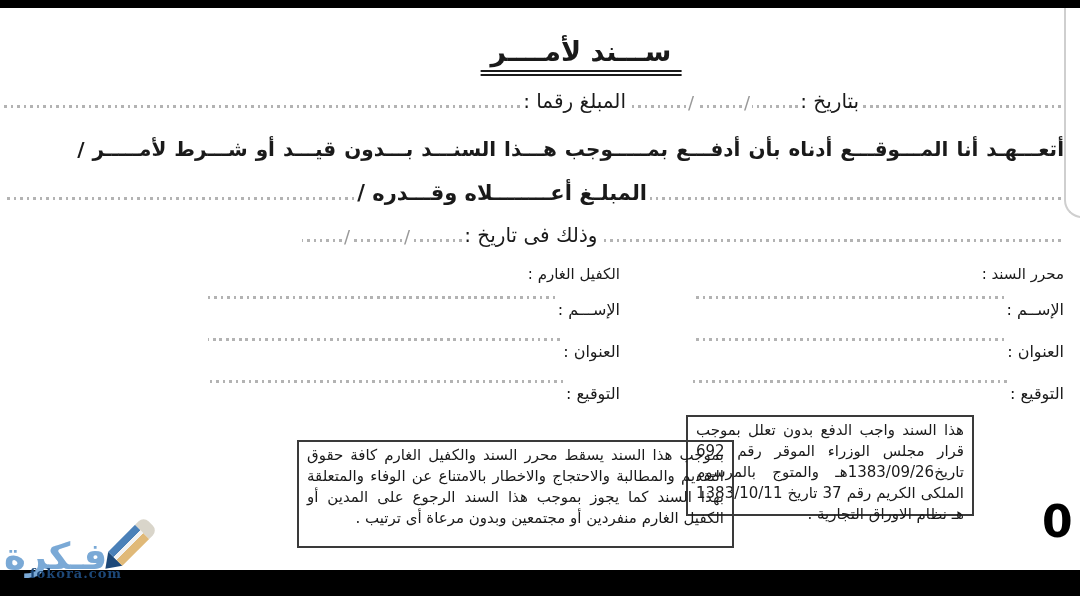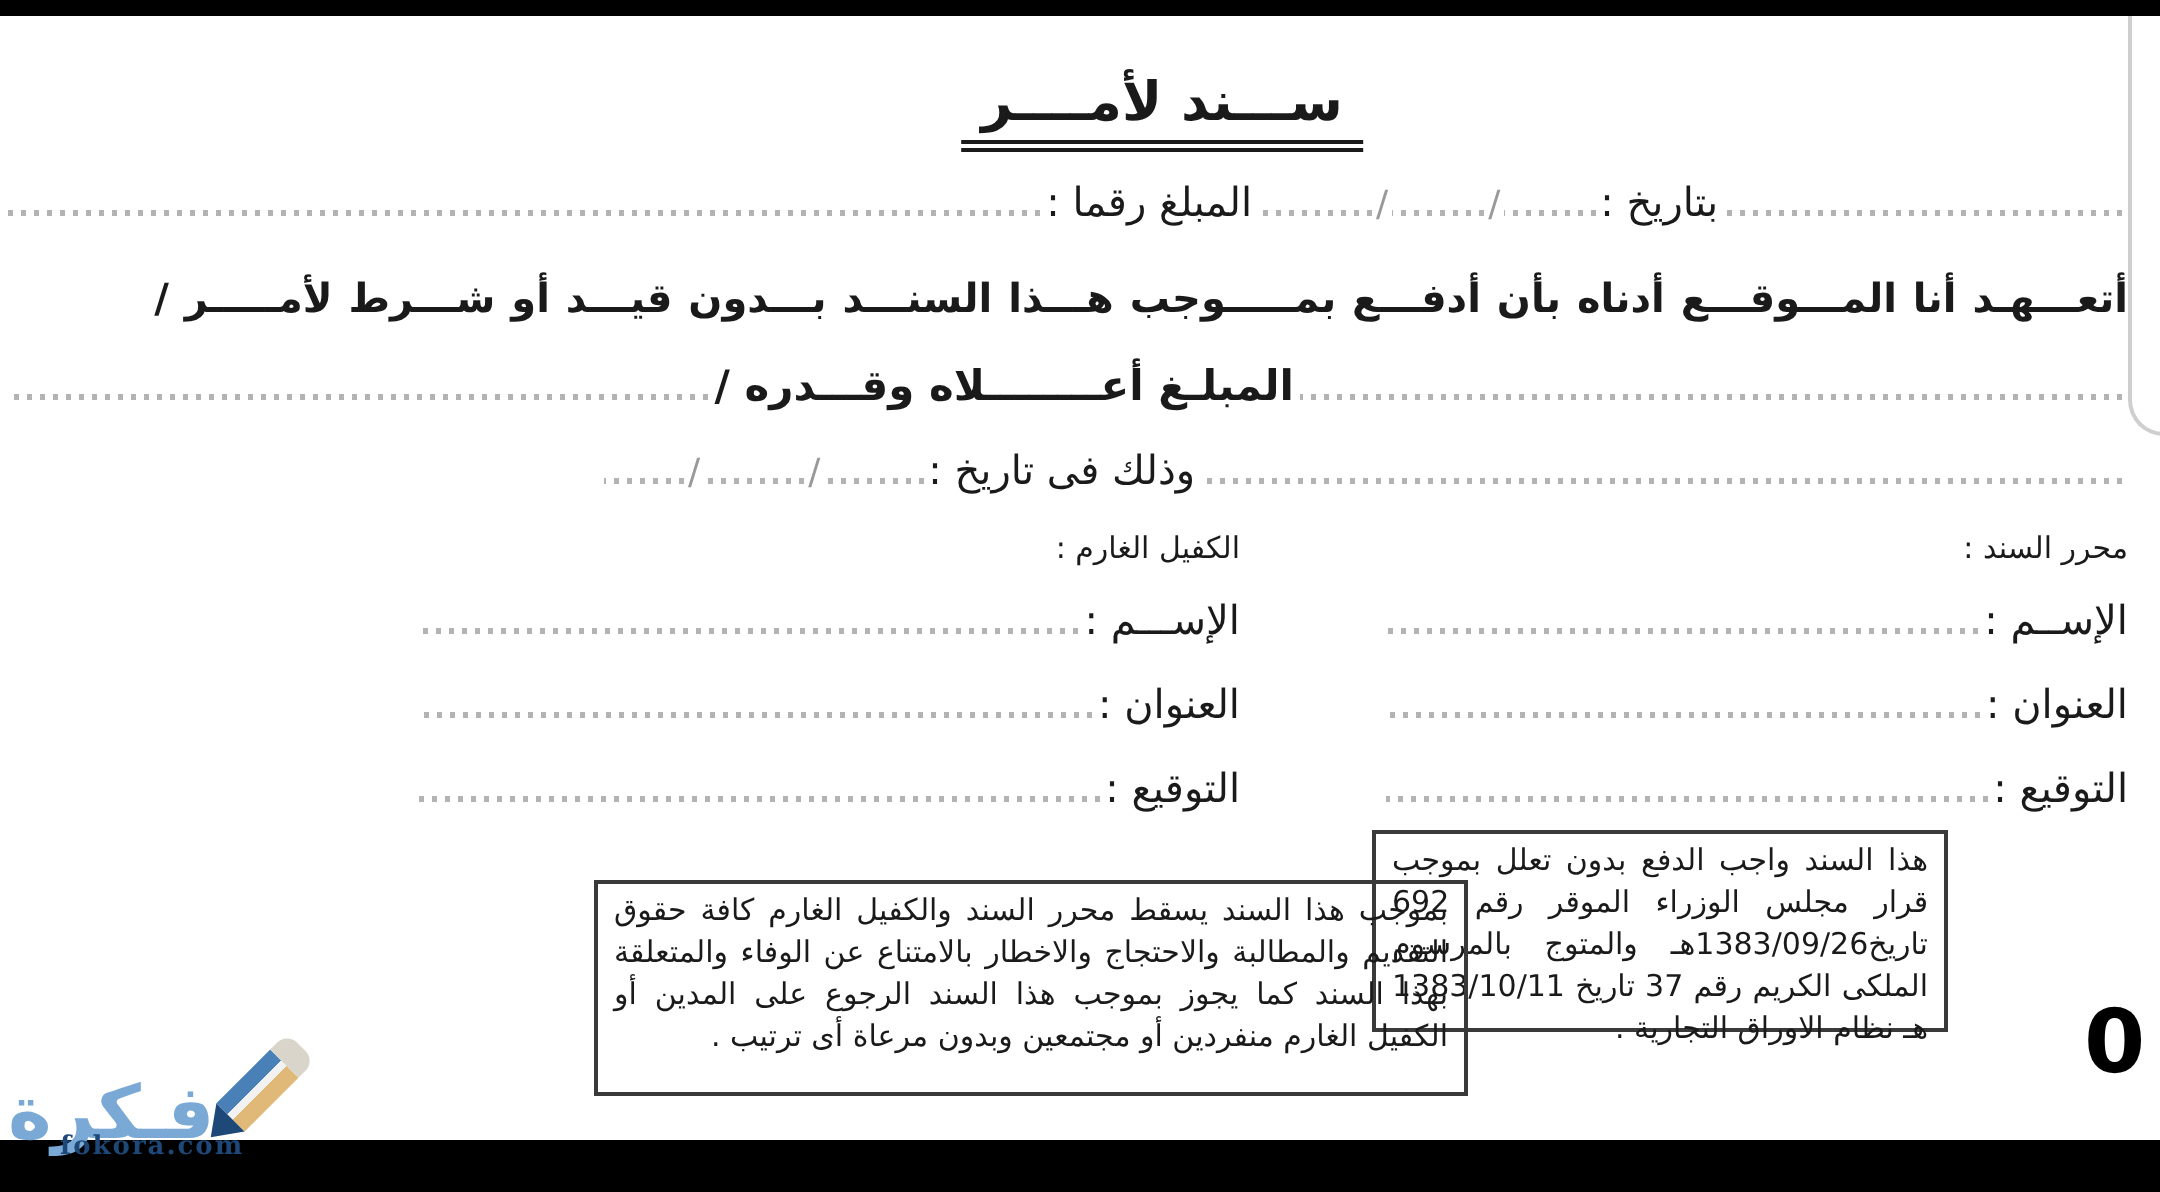--- a/index.html
+++ b/index.html
@@ -52,21 +52,21 @@
   .f-payee{flex:1.17}.f-words{flex:1}
 
   .row4{top:214px;right:16px;left:300px}
   .f-due{flex:1}
 
   .parties{position:absolute;top:252px;right:16px;left:205px;display:flex;gap:70px}
   .col{display:flex;flex-direction:column}
   .col-maker{width:374px}
   .col-guarantor{flex:1}
   .party-title{font-size:15px;line-height:28px;margin-bottom:8px;white-space:nowrap}
-  .prow{display:flex;align-items:flex-end;font-size:20px;line-height:28px;margin-bottom:14px}
+  .prow{display:flex;font-size:16px;line-height:28px;margin-bottom:14px}
   .prow .dots{flex:1}
 
   .legal-box{
     position:absolute;box-sizing:border-box;border:2px solid #3a3a3a;
     padding:3px 8px;font-size:15px;line-height:1.4;
     text-align:justify;text-align-last:right;
   }
   .right-box{left:686px;top:407px;width:288px;height:101px}
   .left-box{left:297px;top:432px;width:437px;height:108px}
 

